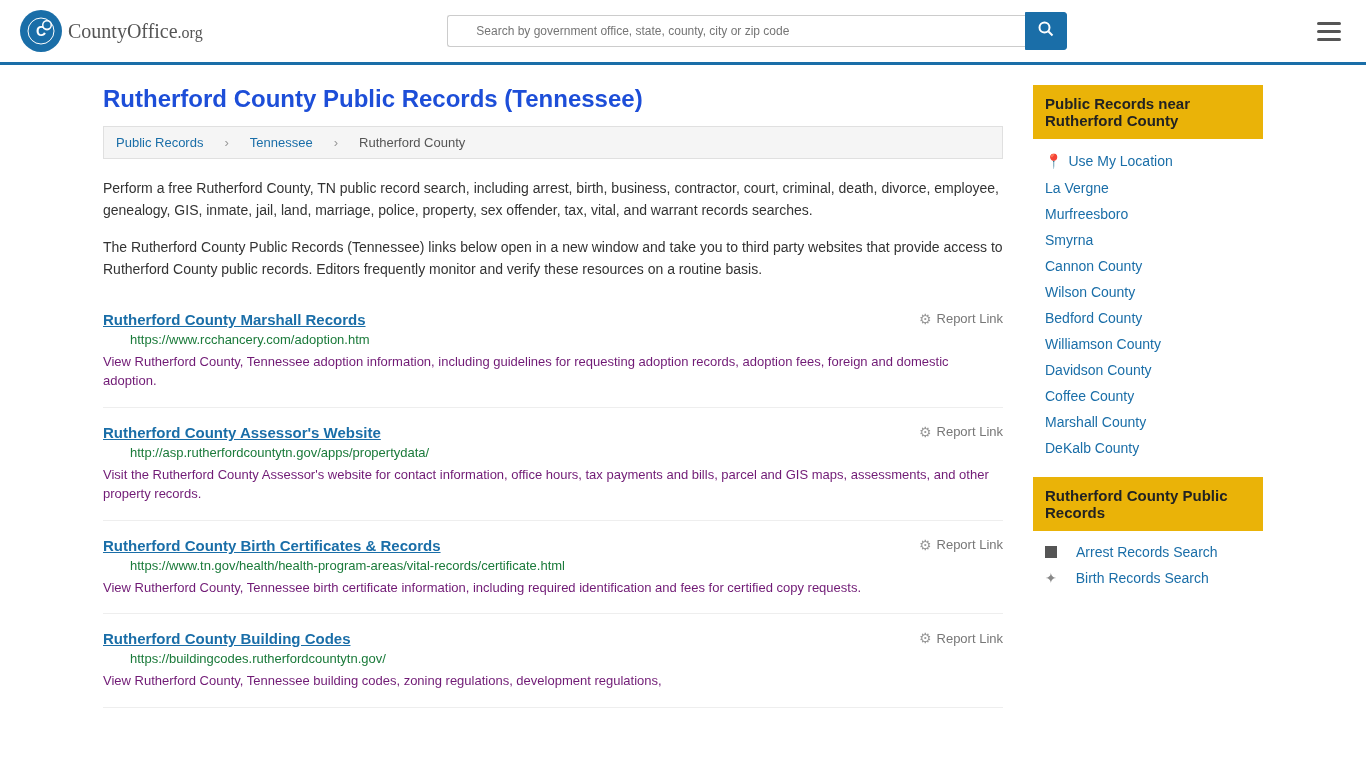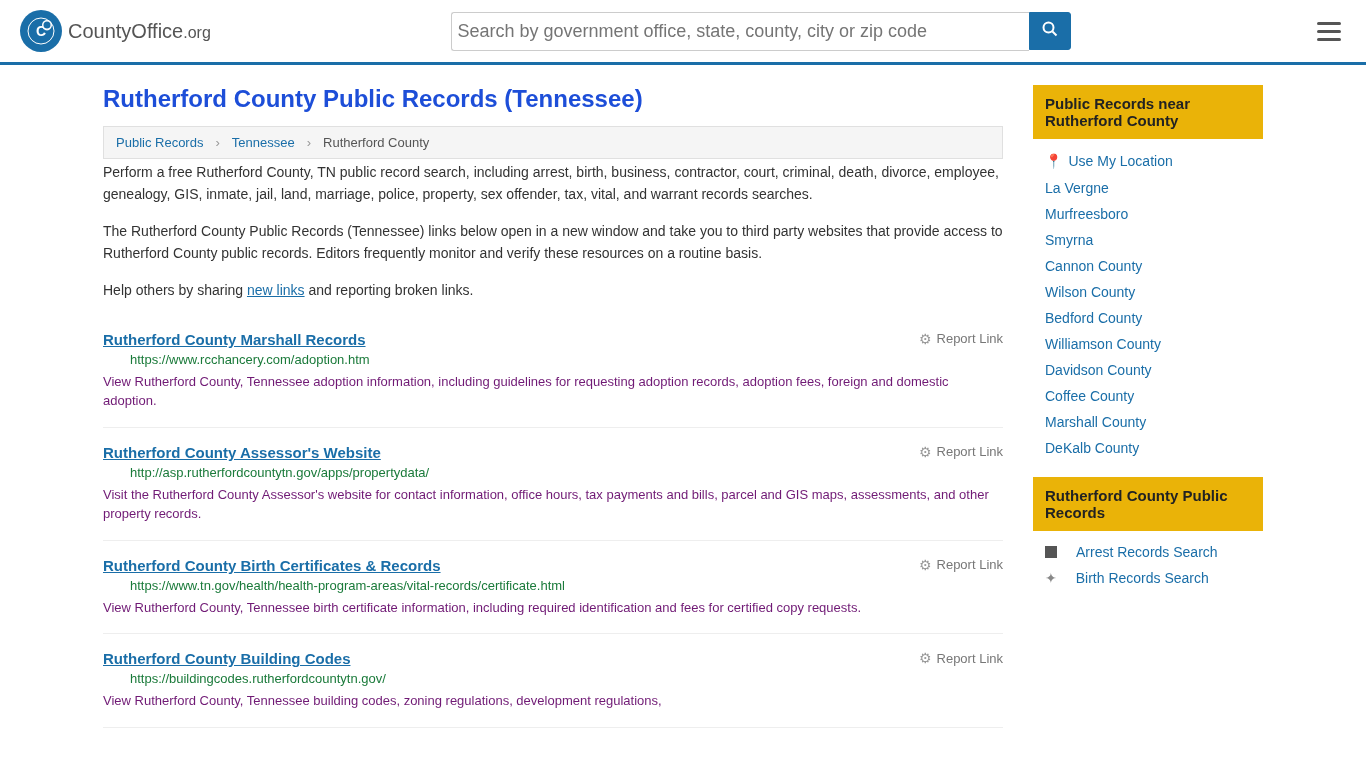--- a/index.html
+++ b/index.html
@@ -28,36 +28,37 @@
       align-items: center;
       justify-content: center;
       color: white;
       font-size: 18px;
       font-weight: bold;
     }
     #logo-text {
       font-size: 20px;
       font-weight: bold;
       color: #1a6ea8;
+      font-family: Liberation Serif, serif;
     }
     #logo-text span { color: #555; font-weight: normal; }
     #search-area {
       display: flex;
       align-items: center;
       flex: 1;
       max-width: 620px;
       margin: 0 30px;
     }
     #search-input {
       flex: 1;
-      padding: 8px 5px;
+      padding: 8px 28px;
       border: 1px solid #ccc;
       border-right: none;
       border-radius: 3px 0 0 3px;
-      font-size: 18px;
+      font-size: 12px;
       color: #000000;
       outline: none;
     }
     #search-btn {
       background: #1a6ea8;
       border: 1px solid #1a6ea8;
       border-radius: 0 3px 3px 0;
       padding: 8px 12px;
       cursor: pointer;
       color: white;
@@ -105,24 +106,24 @@
       margin-bottom: 13px;
     }
 
     
     #breadcrumb {
       background: #f5f5f5;
       border: 1px solid #e0e0e0;
       padding: 8px 12px;
       font-size: 13px;
       color: #555;
-      margin-bottom: 2px;
-      display: flex;
-      align-items: center;
-      gap: 12px;
+      margin-bottom: 18px;
+      display: flex;
+      align-items: center;
+      gap: 21px;
     }
     #breadcrumb a { color: #1a6ea8; text-decoration: none; }
     .breadcrumb-sep { color: #999; }
 
     
     .desc-para {
       font-size: 14px;
       line-height: 1.6;
       color: #333;
       margin-bottom: 14px;
@@ -265,23 +266,20 @@
     <div id="breadcrumb">
       <a href="#">Public Records</a>
       <span class="breadcrumb-sep">›</span>
       <a href="#">Tennessee</a>
       <span class="breadcrumb-sep">›</span>
       <span>Rutherford County</span>
     </div>
 
     <p class="desc-para">Perform a free Rutherford County, TN public record search, including arrest, birth, business, contractor, court, criminal, death, divorce, employee, genealogy, GIS, inmate, jail, land, marriage, police, property, sex offender, tax, vital, and warrant records searches.</p>
     <p class="desc-para">The Rutherford County Public Records (Tennessee) links below open in a new window and take you to third party websites that provide access to Rutherford County public records. Editors frequently monitor and verify these resources on a routine basis.</p>
-    <p class="desc-para">
-      <span>Help others by sharing </span><a href="#">new links</a><span> and reporting broken links.</span>
-    </p>
 
     <div id="records-list">
         <div class="record-entry">
       <div class="record-header">
         <span class="record-title">Rutherford County Marshall Records</span>
         <span class="report-link">
           <span class="report-icon">⚙</span>
           <span>Report Link</span>
         </span>
       </div>

